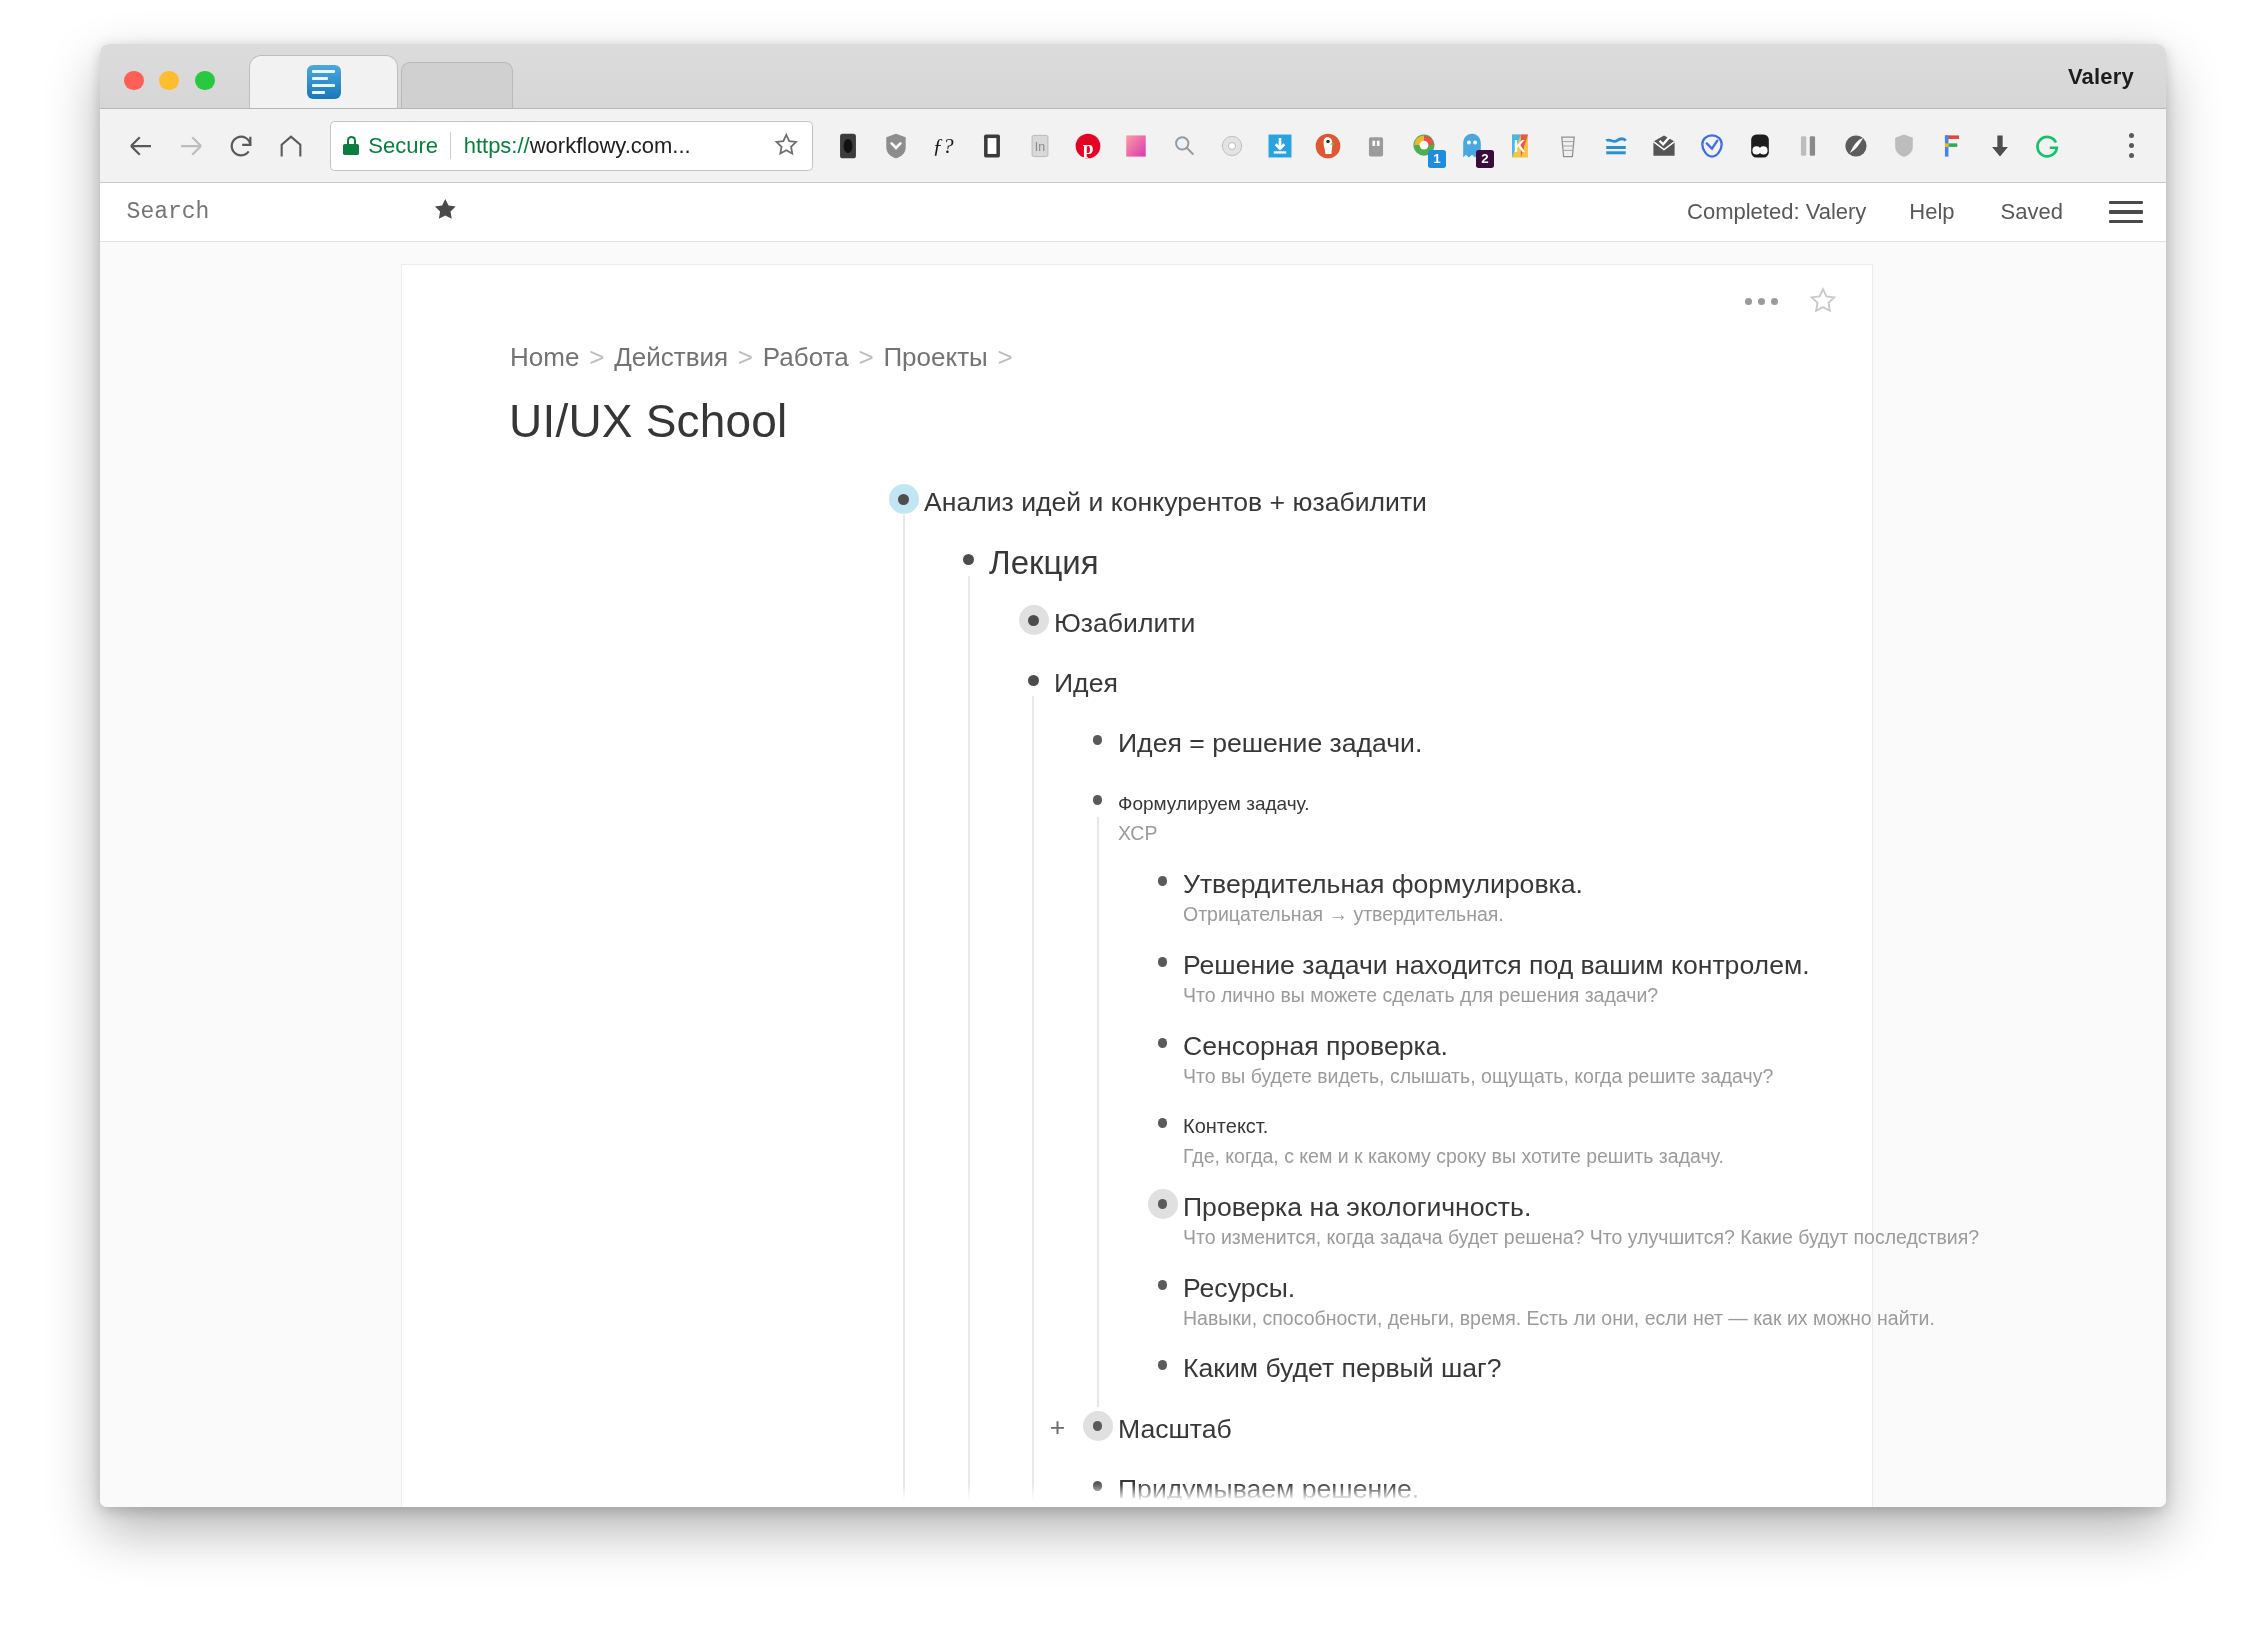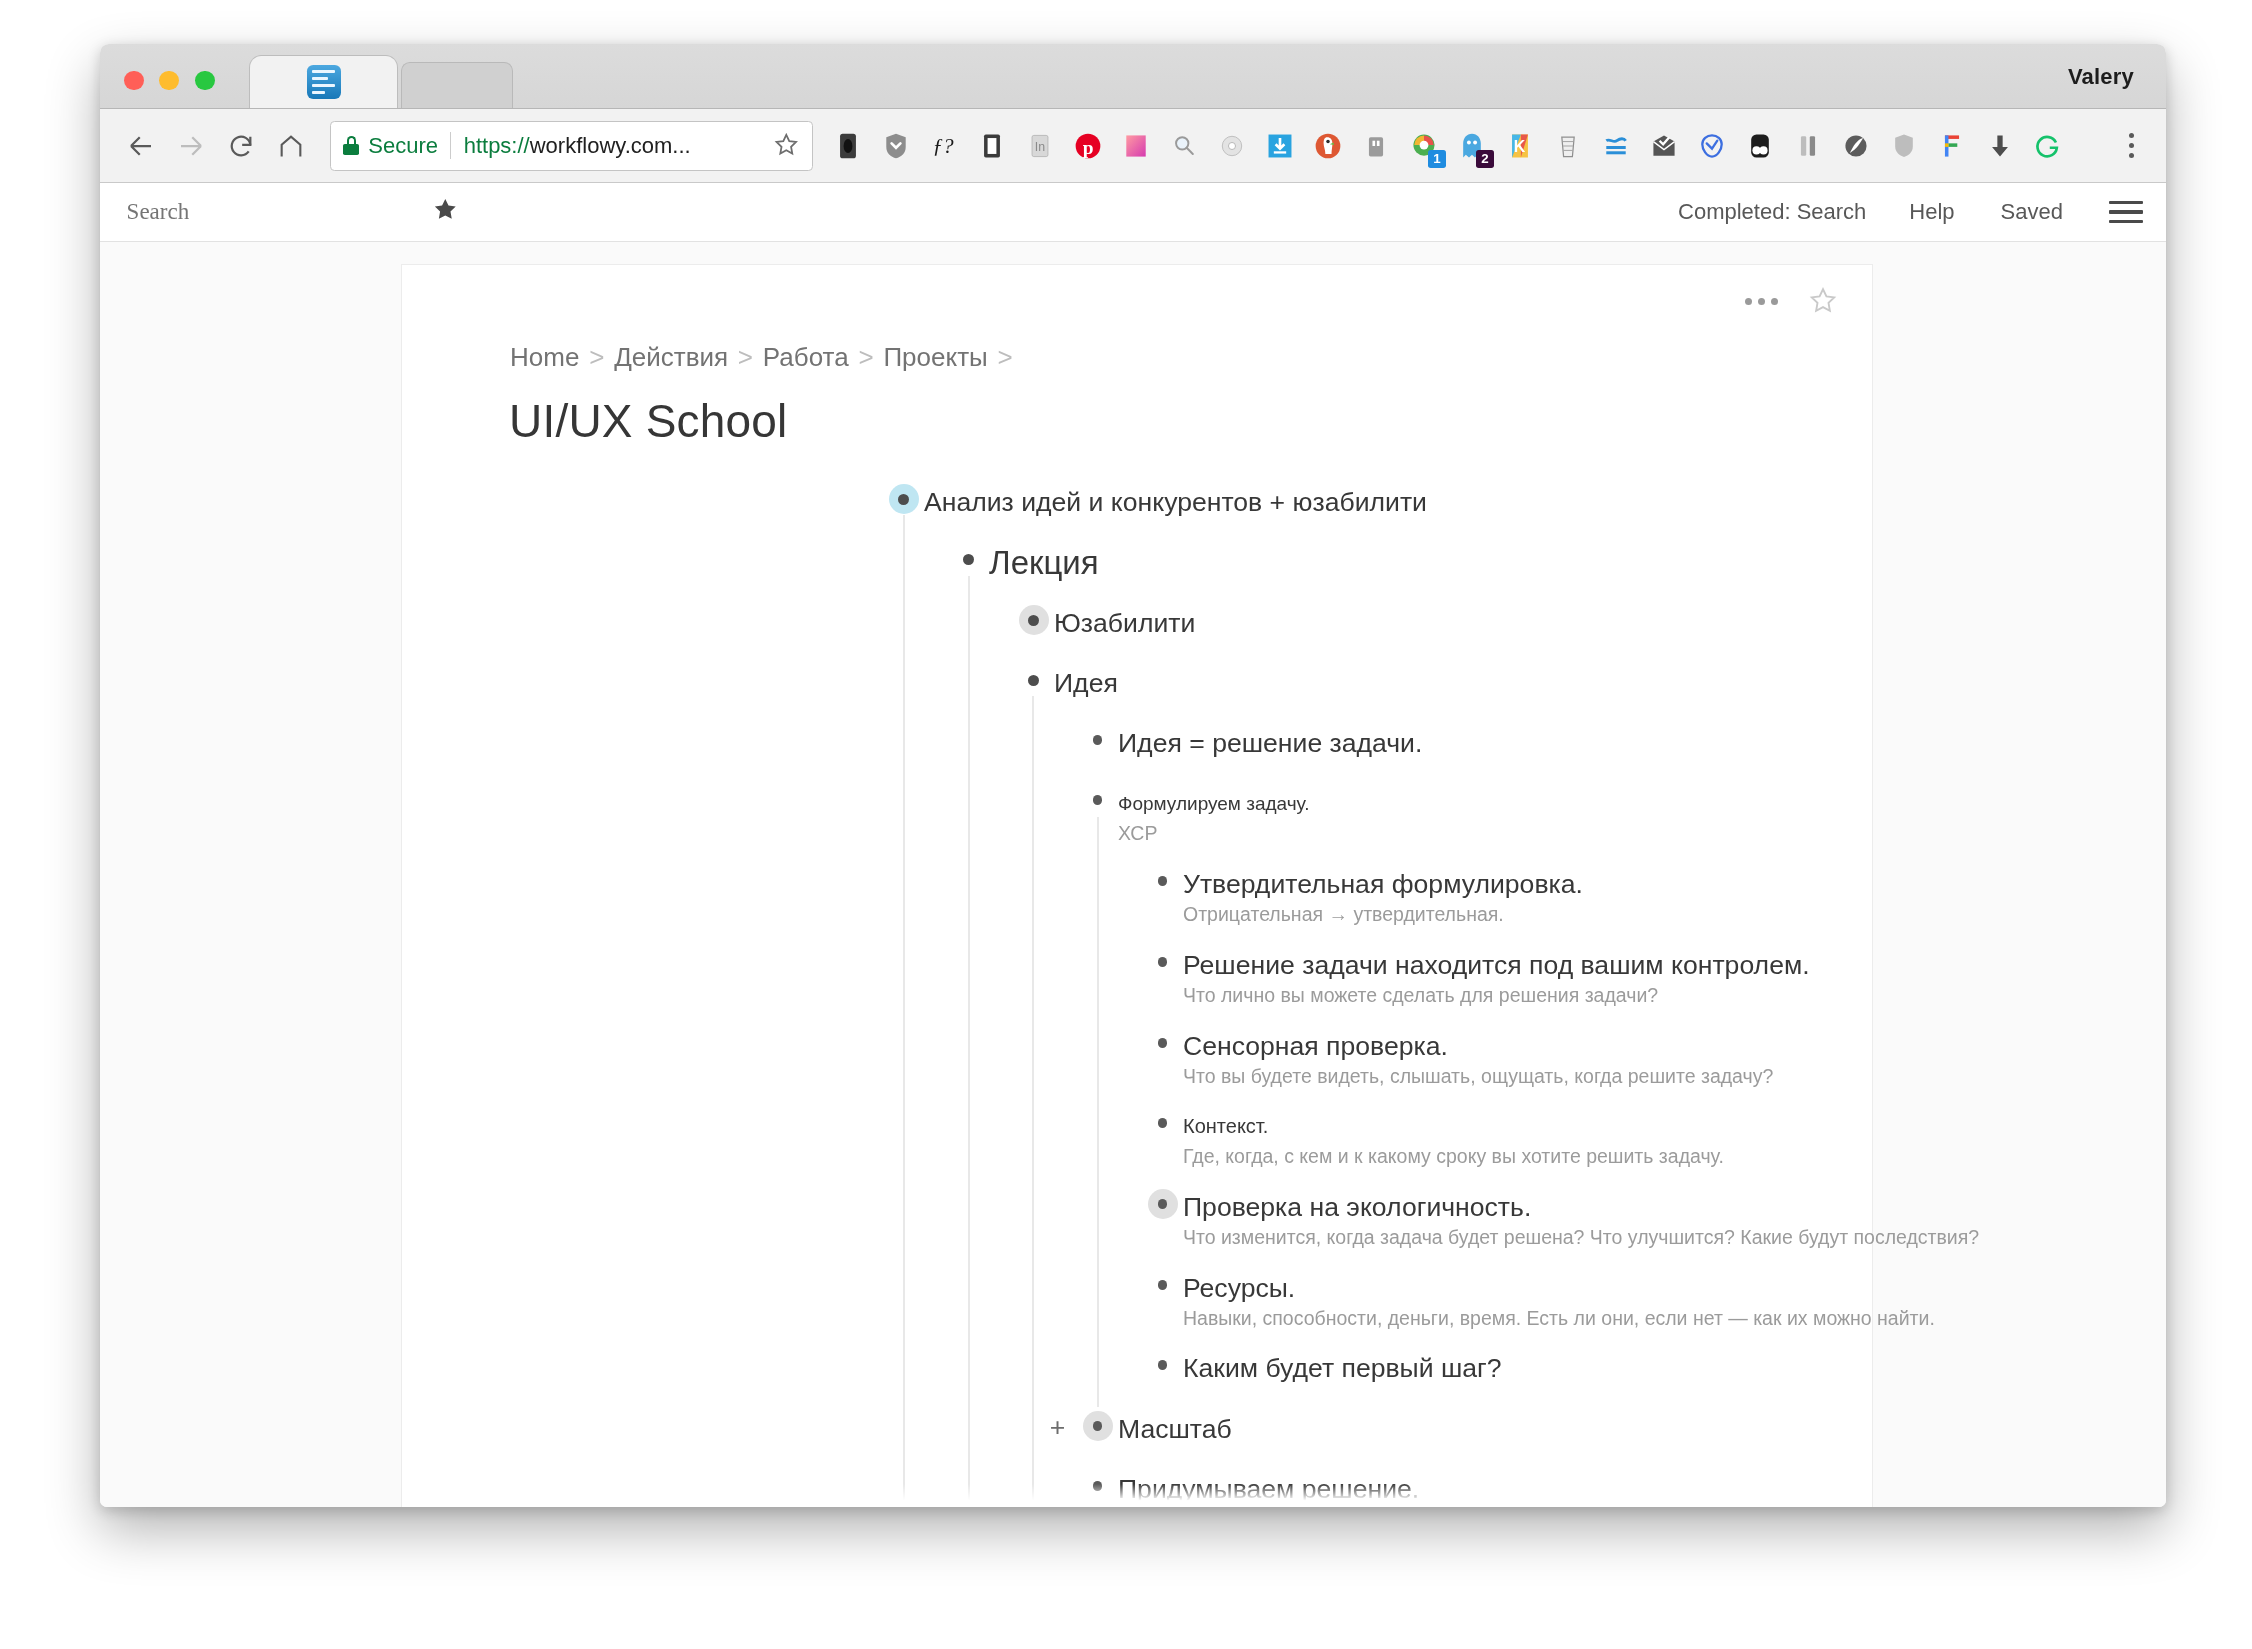--- a/index.html
+++ b/index.html
@@ -129,21 +129,21 @@
   #menu-dots span { width: 5.3px; height: 5.3px; border-radius: 50%; background: #5a5a5a; }
 
   
   #appbar {
     position: relative; height: 59px;
     background: #ffffff; border-bottom: 0.9px solid #e2e2e2;
     display: flex; align-items: center;
   }
   #search-input {
     margin-left: 26.6px; width: 293px; height: 35px; border: none; outline: none;
-    font-family: Liberation Serif, serif; font-size: 23px; color: #4d4d4d; background: transparent;
+    font-family: Liberation Mono, monospace; font-size: 23px; color: #4d4d4d; background: transparent;
   }
   #starred-btn { margin-left: 12.4px; font-size: 26.6px; color: #4a4a4a; line-height: 1; }
   #appbar .right { margin-left: auto; display: flex; align-items: center; gap: 0; padding-right: 23px; }
   #appbar .right > div { font-size: 22px; color: #585858; white-space: nowrap; }
   #completed-state { margin-right: 43px; }
   #help-link { margin-right: 46px; }
   #saved-state { margin-right: 46px; }
   #hamburger { display: flex; flex-direction: column; gap: 6.2px; width: 34px; }
   #hamburger span { display: block; height: 3.5px; background: #4a4a4a; border-radius: 0.9px; }
 
@@ -468,21 +468,21 @@
   </div>
 
   <div id="appbar">
     <input id="search-input" type="text" placeholder="Search" style="">
     <div id="starred-btn">
       <svg width="26.6" height="26.6" viewBox="0 0 24 24" fill="#4a4a4a">
         <path d="M12 2.6l2.9 5.9 6.5.9-4.7 4.6 1.1 6.5-5.8-3-5.8 3 1.1-6.5L2.6 9.4l6.5-.9z"></path>
       </svg>
     </div>
     <div class="right">
-      <div id="completed-state">Completed: Search</div>
+      <div id="completed-state">Completed: Valery</div>
       <div id="help-link">Help</div>
       <div id="saved-state">Saved</div>
       <div id="hamburger">
         <span></span>
           <span></span>
           <span></span>
       </div>
     </div>
   </div>
 

